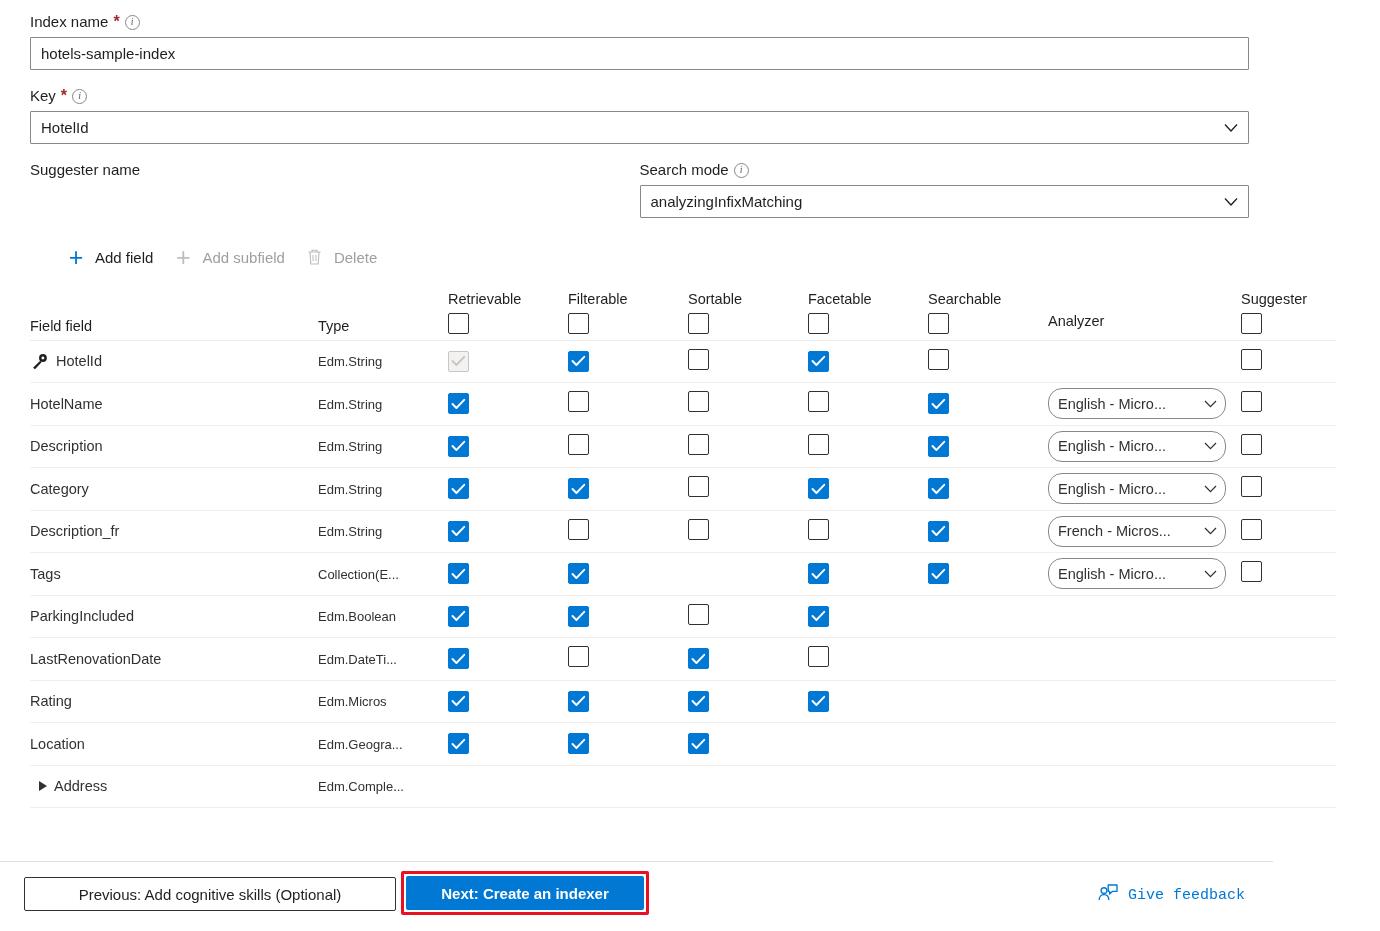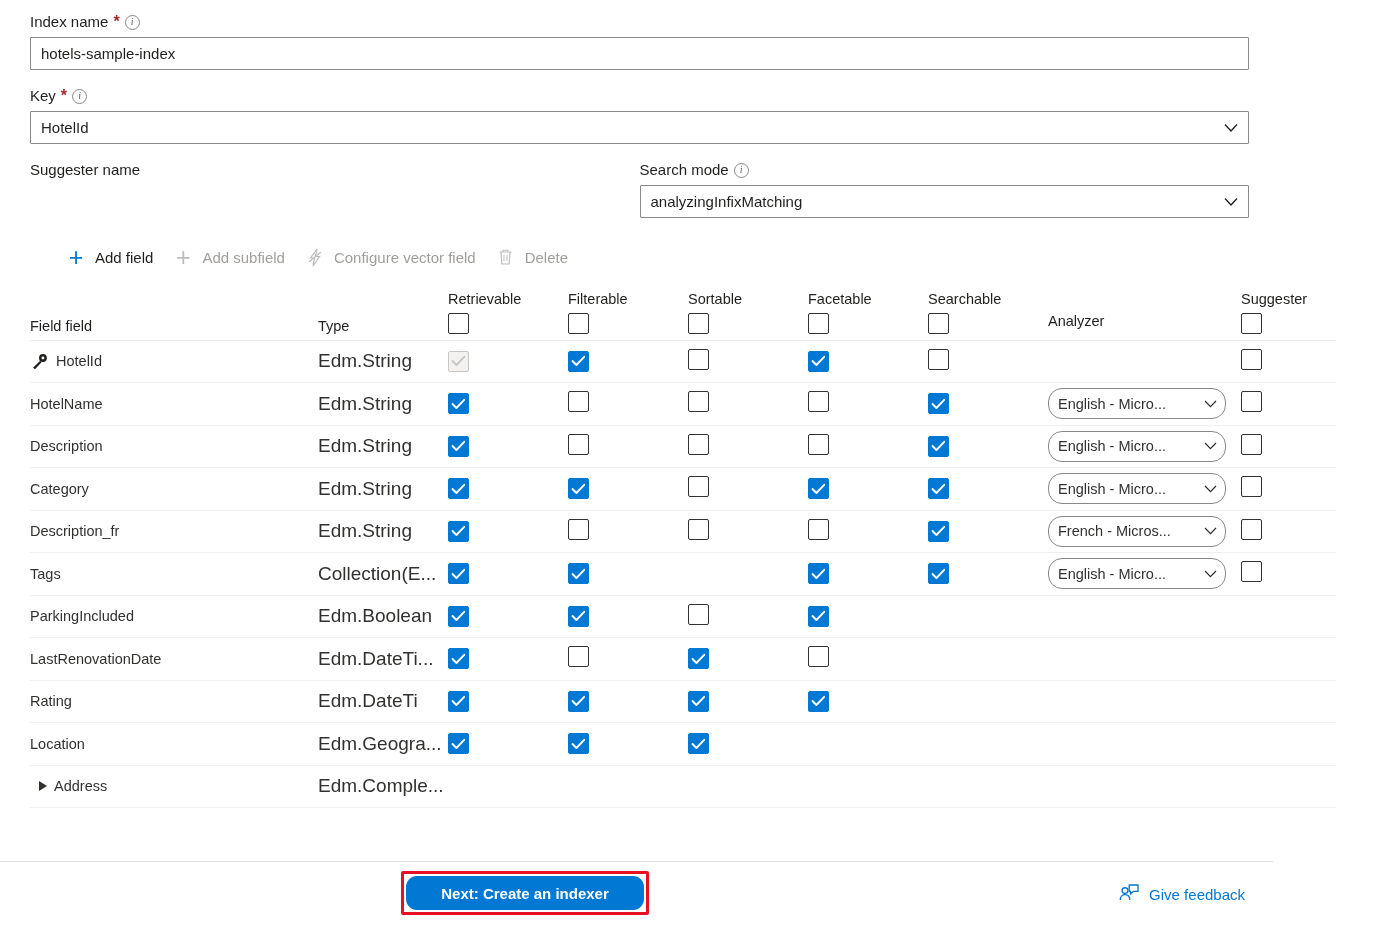--- a/index.html
+++ b/index.html
@@ -61,21 +61,21 @@
 
   
   .tbl { width: 100%; border-collapse: collapse; table-layout: fixed; }
   .tbl th, .tbl td { padding: 0; text-align: left; vertical-align: middle; font-weight: normal; }
   .tbl thead th { height: 58px; vertical-align: bottom; padding-bottom: 6px; }
   .th-inner { display: flex; flex-direction: column; gap: 6px; }
   .th-label { font-size: 14.5px; color: #201f1e; white-space: nowrap; }
   .tbl tbody tr { height: 42.5px; border-bottom: 1px solid #f0eff0; }
   .tbl tbody tr:first-child { border-top: 1px solid #edebe9; }
   .cell-name { font-size: 14.5px; color: #323130; display: flex; align-items: center; gap: 7px; }
-  .cell-type { font-size: 19px; color: #323130; white-space: nowrap; overflow: hidden; margin-top: 12px; }
+  .cell-type { font-size: 13px; color: #323130; white-space: nowrap; overflow: hidden; margin-top: 12px; }
 
   
   .cb {
     width: 21px; height: 21px; border: 1.4px solid #323130; border-radius: 2px;
     background: #fff; display: inline-flex; align-items: center; justify-content: center;
     cursor: pointer;
   }
   .cb.checked { background: #0078d4; border-color: #0078d4; }
   .cb.disabled { background: #f3f2f1; border-color: #c8c6c4; cursor: default; }
   .cb svg { display: none; }
@@ -103,26 +103,26 @@
     border: 1px solid #323130; background: #fff; color: #201f1e; font-size: 15px;
     font-family: "Liberation Sans", sans-serif; border-radius: 2px; cursor: pointer;
     padding: 0 16px;
   }
   .next-wrap {
     position: absolute; left: 401px; top: 9px; border: 3px solid #e81123;
     border-radius: 2px; padding: 2px;
   }
   .btn-next {
     height: 34px; min-width: 238px; border: none; background: #0078d4; color: #fff;
-    font-size: 15px; font-family: "Liberation Sans", sans-serif; border-radius: 11px;
+    font-size: 15px; font-family: "Liberation Sans", sans-serif; border-radius: 2px;
     cursor: pointer; font-weight: 600; padding: 0 16px;
   }
   .feedback {
     position: absolute; right: 28px; top: 22px; display: flex; align-items: center;
-    gap: 10px; color: #0078d4; font-size: 15px; cursor: pointer;
+    gap: 10px; color: #0078d4; font-size: 15px; cursor: pointer; font-family: Liberation Mono, monospace;
   }
 </style>
 </head>
 <body>
 
 <div class="page">
 
   <div class="form-area">
 
     <div class="fgroup">
@@ -176,29 +176,20 @@
         <span>Add field</span>
       </button>
       <button class="cmd disabled">
         <span class="gl">
             <span class="plus-grey">+</span>
           </span>
         <span>Add subfield</span>
       </button>
       <button class="cmd disabled">
         <span class="gl">
-          <svg width="18" height="19" viewBox="0 0 18 19">
-            <path d="M11 1 L4.5 10 L8.5 10 L7 18 L13.5 8.5 L9.5 8.5 Z" fill="none" stroke="#bdbdbd" stroke-width="1.2"></path>
-            <path d="M3 14 L15 4" stroke="#bdbdbd" stroke-width="1.2"></path>
-          </svg>
-        </span>
-        <span>Configure vector field</span>
-      </button>
-      <button class="cmd disabled">
-        <span class="gl">
           <svg width="17" height="18" viewBox="0 0 17 18">
             <path d="M2.5 4 H14.5 M6 4 V2.2 H11 V4 M4 4 L4.8 16 H12.2 L13 4" fill="none" stroke="#bdbdbd" stroke-width="1.15"></path>
             <path d="M7 7 V13 M10 7 V13" stroke="#bdbdbd" stroke-width="1.05"></path>
           </svg>
         </span>
         <span>Delete</span>
       </button>
     </div>
 
     <table class="tbl">
@@ -528,21 +519,21 @@
             <td></td>
             <td></td>
             <td></td>
           </tr>
           <tr>
             <td>
               <div class="cell-name">
                 <span>Rating</span>
               </div>
             </td>
-            <td><span class="cell-type">Edm.DateTi</span></td>
+            <td><span class="cell-type">Edm.Micros</span></td>
             <td><span class="cb checked">
                 <svg width="15" height="12" viewBox="0 0 15 12">
                   <path d="M1.5 6 L5.4 10 L13.2 1.8" fill="none" stroke-width="1.9" stroke-linecap="round" stroke-linejoin="round"></path>
                 </svg>
               </span></td>
             <td><span class="cb checked">
                 <svg width="15" height="12" viewBox="0 0 15 12">
                   <path d="M1.5 6 L5.4 10 L13.2 1.8" fill="none" stroke-width="1.9" stroke-linecap="round" stroke-linejoin="round"></path>
                 </svg>
               </span></td>
@@ -602,20 +593,21 @@
             <td></td>
             <td></td>
             <td></td>
           </tr>
         </tbody>
     </table>
   </div>
 
   <div class="divider"></div>
   <div class="footer">
+    <button class="btn-prev">Previous: Add cognitive skills (Optional)</button>
     <div class="next-wrap">
       <button class="btn-next">Next: Create an indexer</button>
     </div>
     <div class="feedback">
       <span>
         <svg width="20" height="18" viewBox="0 0 20 18">
           <circle cx="6" cy="6.6" r="2.9" fill="none" stroke="#0078d4" stroke-width="1.35"></circle>
           <path d="M1.2 16 C1.2 12.2 3.6 10.6 6 10.6 C8.4 10.6 10.8 12.2 10.8 16" fill="none" stroke="#0078d4" stroke-width="1.35"></path>
           <path d="M10.2 1 H19 V7.4 H14.4 L11.6 10 V7.4 H10.2 Z" fill="none" stroke="#0078d4" stroke-width="1.35" stroke-linejoin="round"></path>
         </svg>

